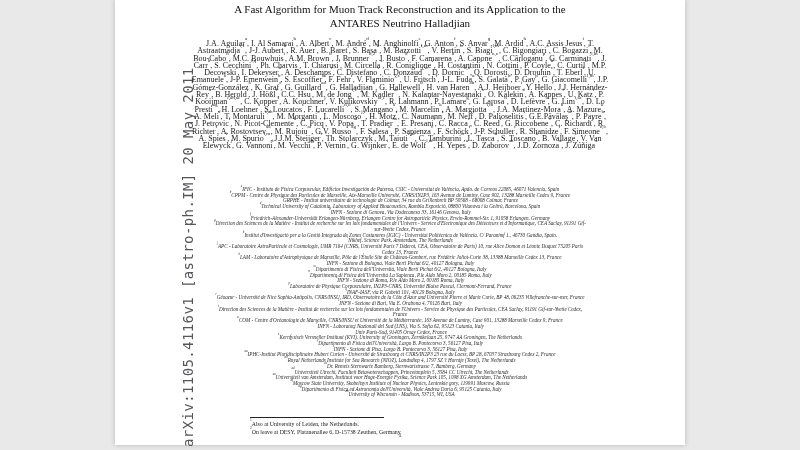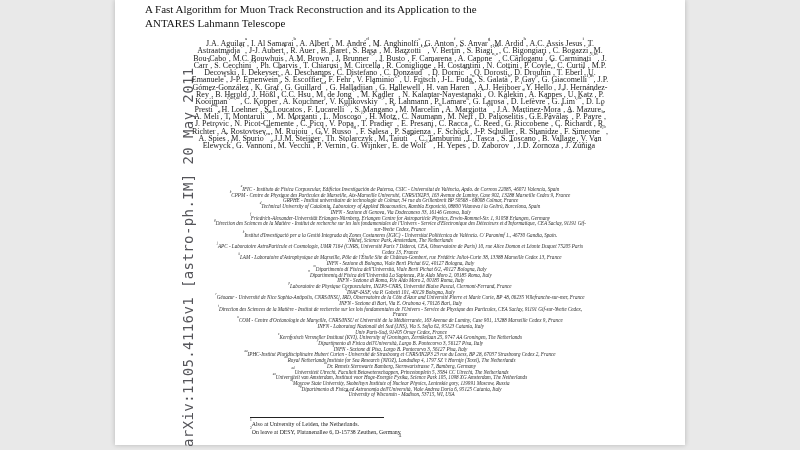--- a/index.html
+++ b/index.html
@@ -22,21 +22,21 @@
     transform:rotate(-90deg);
     transform-origin:left top;
     white-space:nowrap;
     font-family:"DejaVu Sans Mono","Liberation Mono",monospace;
     font-size:14px;
     letter-spacing:.4px;
     color:#55555a;
   }
   .title{
     position:absolute;top:3px;left:30px;right:30px;
-    margin:0;
+    margin:0;text-align:center;
     font-size:11px;line-height:13.5px;font-weight:normal;color:#111;
   }
   .authors{
     position:absolute;top:40px;left:76px;right:76px;
     text-align:center;
     font-size:8px;line-height:7.3px;
     color:#191919;
   }
   .authors sup,.affils sup,.fnotes sup{
     font-size:62%;line-height:0;position:relative;top:-0.45em;
@@ -65,21 +65,21 @@
   }
 </style>
 </head>
 <body style="background: rgb(233, 233, 233);">
 
 <div class="viewer">
   <div class="page" style="background: rgb(255, 255, 255);">
 
     <div class="arxiv-stamp" style="color: rgb(85, 85, 90);">arXiv:1105.4116v1  [astro-ph.IM]  20 May 2011</div>
 
-    <h1 class="title"><span>A Fast Algorithm for Muon Track Reconstruction and its Application to the</span><br><span>ANTARES Lahmann Telescope</span></h1>
+    <h1 class="title"><span>A Fast Algorithm for Muon Track Reconstruction and its Application to the</span><br><span>ANTARES Neutrino Halladjian</span></h1>
 
     <div class="authors" id="authors"><span>J.A. Aguilar</span><sup>a</sup>, <span>I. Al Samarai</span><sup>b</sup>, <span>A. Albert</span><sup>c</sup>, <span>M. André</span><sup>d</sup>, <span>M. Anghinolfi</span><sup>e</sup>, <span>G. Anton</span><sup>f</sup>, <span>S. Anvar</span><sup>g</sup>, <span>M. Ardid</span><sup>h</sup>, <span>A.C. Assis Jesus</span><sup>i</sup>, <span>T. Astraatmadja</span><sup>i,1</sup>, <span>J-J. Aubert</span><sup>b</sup>, <span>R. Auer</span><sup>f</sup>, <span>B. Baret</span><sup>j</sup>, <span>S. Basa</span><sup>k</sup>, <span>M. Bazzotti</span><sup>l,m</sup>, <span>V. Bertin</span><sup>b</sup>, <span>S. Biagi</span><sup>l,m</sup>, <span>C. Bigongiari</span><sup>a</sup>, <span>C. Bogazzi</span><sup>i</sup>, <span>M. Bou-Cabo</span><sup>h</sup>, <span>M.C. Bouwhuis</span><sup>i</sup>, <span>A.M. Brown</span><sup>b</sup>, <span>J. Brunner</span><sup>b,2</sup>, <span>J. Busto</span><sup>b</sup>, <span>F. Camarena</span><sup>h</sup>, <span>A. Capone</span><sup>n,o</sup>, <span>C.Cârloganu</span><sup>p</sup>, <span>G. Carminati</span><sup>l,m</sup>, <span>J. Carr</span><sup>b</sup>, <span>S. Cecchini</span><sup>l,q</sup>, <span>Ph. Charvis</span><sup>r</sup>, <span>T. Chiarusi</span><sup>l</sup>, <span>M. Circella</span><sup>s</sup>, <span>R. Coniglione</span><sup>v</sup>, <span>H. Costantini</span><sup>e</sup>, <span>N. Cottini</span><sup>t</sup>, <span>P. Coyle</span><sup>b</sup>, <span>C. Curtil</span><sup>b</sup>, <span>M.P. Decowski</span><sup>i</sup>, <span>I. Dekeyser</span><sup>u</sup>, <span>A. Deschamps</span><sup>r</sup>, <span>C. Distefano</span><sup>v</sup>, <span>C. Donzaud</span><sup>j,w</sup>, <span>D. Dornic</span><sup>b,a</sup>, <span>Q. Dorosti</span><sup>x</sup>, <span>D. Drouhin</span><sup>c</sup>, <span>T. Eberl</span><sup>f</sup>, <span>U. Emanuele</span><sup>a</sup>, <span>J-P. Ernenwein</span><sup>b</sup>, <span>S. Escoffier</span><sup>b</sup>, <span>F. Fehr</span><sup>f</sup>, <span>V. Flaminio</span><sup>y,z</sup>, <span>U. Fritsch</span><sup>f</sup>, <span>J-L. Fuda</span><sup>u</sup>, <span>S. Galatà</span><sup>b</sup>, <span>P. Gay</span><sup>p</sup>, <span>G. Giacomelli</span><sup>l,m</sup>, <span>J.P. Gómez-González</span><sup>a</sup>, <span>K. Graf</span><sup>f</sup>, <span>G. Guillard</span><sup>aa</sup>, <span>G. Halladjian</span><sup>b</sup>, <span>G. Hallewell</span><sup>b</sup>, <span>H. van Haren</span><sup>ab</sup>, <span>A.J. Heijboer</span><sup>i</sup>, <span>Y. Hello</span><sup>r</sup>, <span>J.J. Hernández-Rey</span><sup>a</sup>, <span>B. Herold</span><sup>f</sup>, <span>J. Hößl</span><sup>f</sup>, <span>C.C. Hsu</span><sup>i</sup>, <span>M. de Jong</span><sup>i,1</sup>, <span>M. Kadler</span><sup>ac</sup>, <span>N. Kalantar-Nayestanaki</span><sup>x</sup>, <span>O. Kalekin</span><sup>f</sup>, <span>A. Kappes</span><sup>f</sup>, <span>U. Katz</span><sup>f</sup>, <span>P. Kooijman</span><sup>i,ad,ae</sup>, <span>C. Kopper</span><sup>f</sup>, <span>A. Kouchner</span><sup>j</sup>, <span>V. Kulikovskiy</span><sup>af,e</sup>, <span>R. Lahmann</span><sup>f</sup>, <span>P. Lamare</span><sup>g</sup>, <span>G. Larosa</span><sup>h</sup>, <span>D. Lefèvre</span><sup>u</sup>, <span>G. Lim</span><sup>i,ae</sup>, <span>D. Lo Presti</span><sup>ag</sup>, <span>H. Loehner</span><sup>x</sup>, <span>S. Loucatos</span><sup>t</sup>, <span>F. Lucarelli</span><sup>n,o</sup>, <span>S. Mangano</span><sup>a</sup>, <span>M. Marcelin</span><sup>k</sup>, <span>A. Margiotta</span><sup>l,m</sup>, <span>J.A. Martinez-Mora</span><sup>h</sup>, <span>A. Mazure</span><sup>k</sup>, <span>A. Meli</span><sup>f</sup>, <span>T. Montaruli</span><sup>s,ah</sup>, <span>M. Morganti</span><sup>z</sup>, <span>L. Moscoso</span><sup>j,t</sup>, <span>H. Motz</span><sup>f</sup>, <span>C. Naumann</span><sup>t</sup>, <span>M. Neff</span><sup>f</sup>, <span>D. Palioselitis</span><sup>i</sup>, <span>G.E.Păvălaş</span><sup>ai</sup>, <span>P. Payre</span><sup>b</sup>, <span>J. Petrovic</span><sup>i</sup>, <span>N. Picot-Clemente</span><sup>b</sup>, <span>C. Picq</span><sup>t</sup>, <span>V. Popa</span><sup>ai</sup>, <span>T. Pradier</span><sup>aa</sup>, <span>E. Presani</span><sup>i</sup>, <span>C. Racca</span><sup>c</sup>, <span>C. Reed</span><sup>i</sup>, <span>G. Riccobene</span><sup>v</sup>, <span>C. Richardt</span><sup>f</sup>, <span>R. Richter</span><sup>f</sup>, <span>A. Rostovtsev</span><sup>ak</sup>, <span>M. Rujoiu</span><sup>ai</sup>, <span>G.V. Russo</span><sup>ag</sup>, <span>F. Salesa</span><sup>a</sup>, <span>P. Sapienza</span><sup>v</sup>, <span>F. Schöck</span><sup>f</sup>, <span>J-P. Schuller</span><sup>t</sup>, <span>R. Shanidze</span><sup>f</sup>, <span>F. Simeone</span><sup>n,o</sup>, <span>A. Spies</span><sup>f</sup>, <span>M. Spurio</span><sup>l,m</sup>, <span>J.J.M. Steijger</span><sup>i</sup>, <span>Th. Stolarczyk</span><sup>t</sup>, <span>M. Taiuti</span><sup>e,al</sup>, <span>C. Tamburini</span><sup>u</sup>, <span>L. Tasca</span><sup>k</sup>, <span>S. Toscano</span><sup>a</sup>, <span>B. Vallage</span><sup>t</sup>, <span>V. Van Elewyck</span><sup>j</sup>, <span>G. Vannoni</span><sup>t</sup>, <span>M. Vecchi</span><sup>b</sup>, <span>P. Vernin</span><sup>t</sup>, <span>G. Wijnker</span><sup>i</sup>, <span>E. de Wolf</span><sup>i,ae</sup>, <span>H. Yepes</span><sup>a</sup>, <span>D. Zaborov</span><sup>ak</sup>, <span>J.D. Zornoza</span><sup>a</sup>, <span>J. Zúñiga</span><sup>a</sup></div>
 
     <div class="affils" id="affils">
         <div class="affil"><sup>a</sup>IFIC - Instituto de Física Corpuscular, Edificios Investigación de Paterna, CSIC - Universitat de València, Apdo. de Correos 22085, 46071 Valencia, Spain</div>
         <div class="affil"><sup>b</sup>CPPM - Centre de Physique des Particules de Marseille, Aix-Marseille Université, CNRS/IN2P3, 163 Avenue de Luminy, Case 902, 13288 Marseille Cedex 9, France</div>
         <div class="affil"><sup>c</sup>GRPHE - Institut universitaire de technologie de Colmar, 34 rue du Grillenbreit BP 50568 - 68008 Colmar, France</div>
         <div class="affil"><sup>d</sup>Technical University of Catalonia, Laboratory of Applied Bioacoustics, Rambla Exposició, 08800 Vilanova i la Geltrú, Barcelona, Spain</div>
         <div class="affil"><sup>e</sup>INFN - Sezione di Genova, Via Dodecaneso 33, 16146 Genova, Italy</div>
         <div class="affil"><sup>f</sup>Friedrich-Alexander-Universität Erlangen-Nürnberg, Erlangen Centre for Astroparticle Physics, Erwin-Rommel-Str. 1, 91058 Erlangen, Germany</div>

